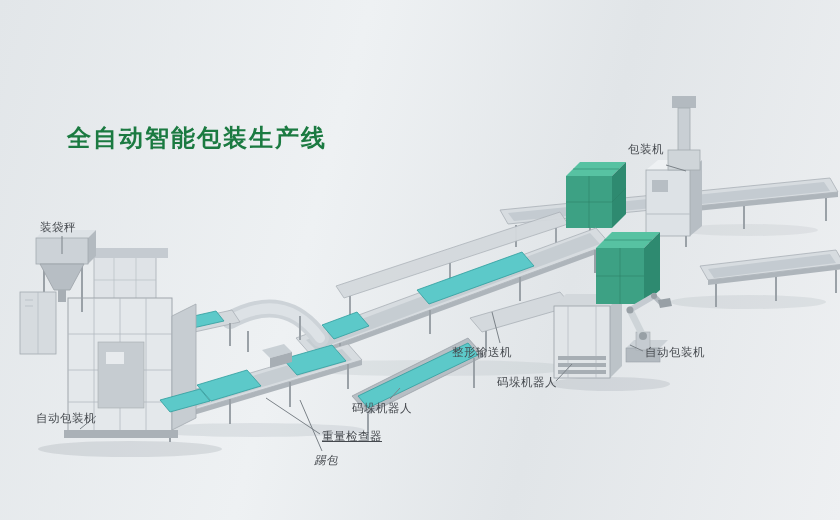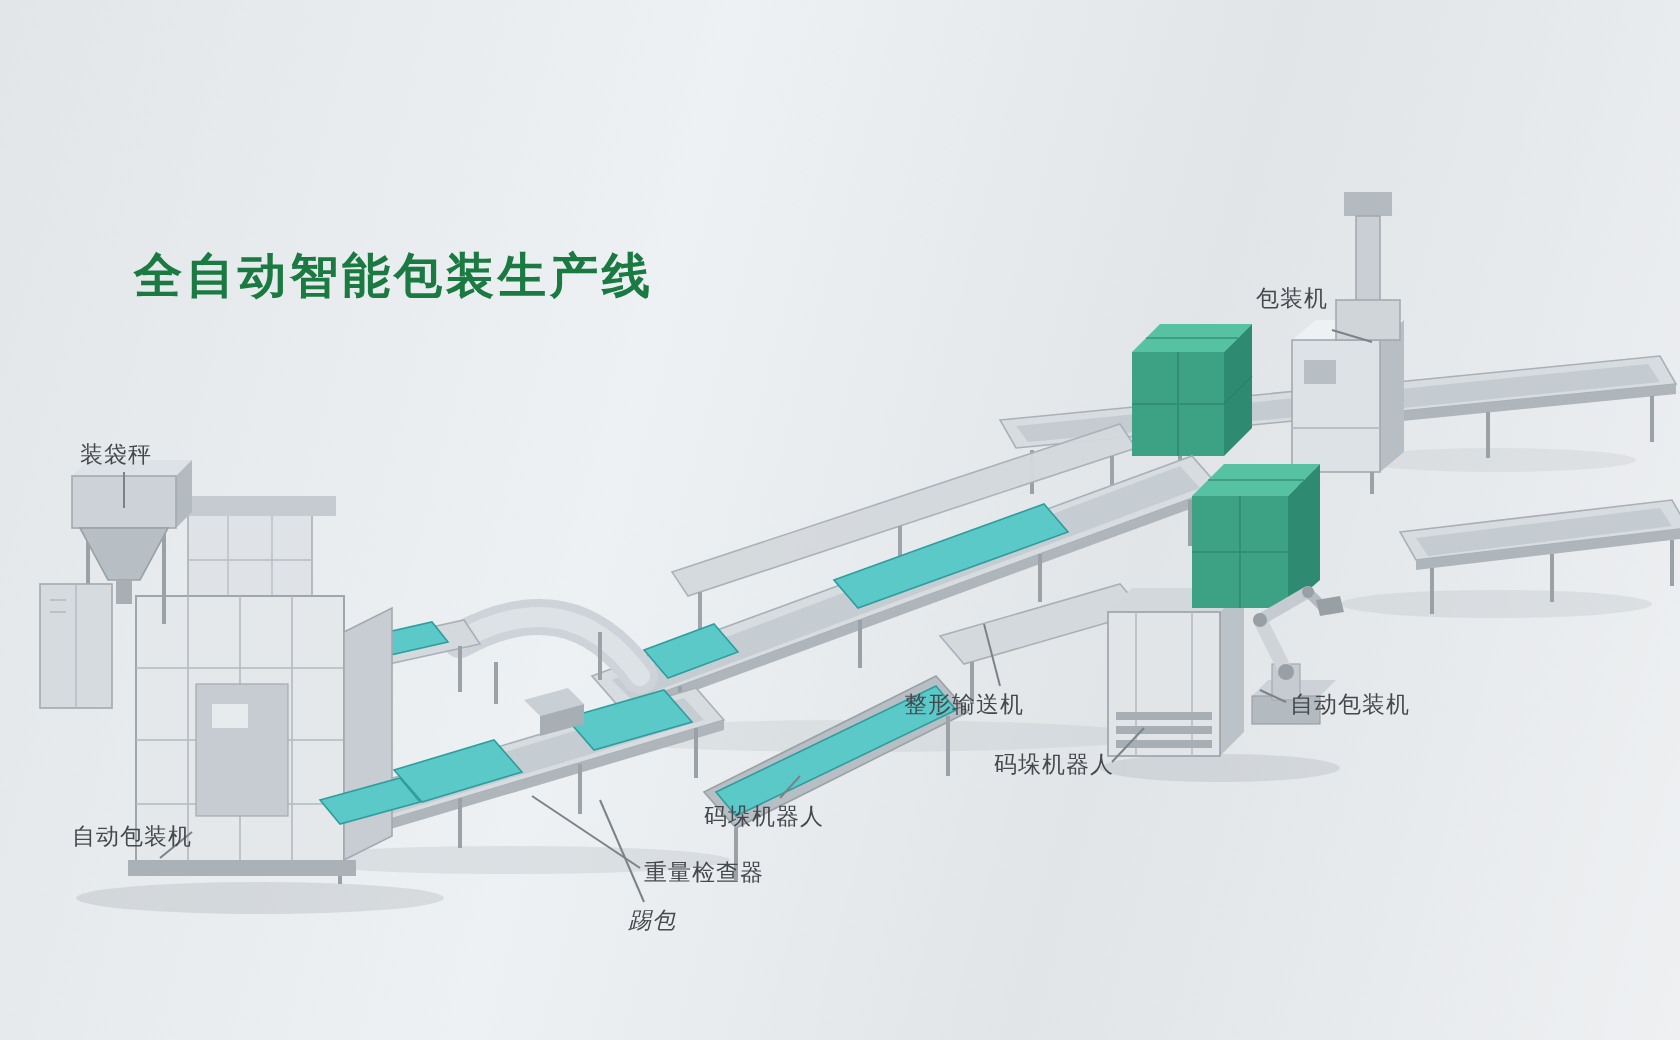--- a/index.html
+++ b/index.html
@@ -191,18 +191,18 @@
   </svg>
 
   <div class="hero">
     <h1 style="color: rgb(27, 122, 65);">全自动智能包装生产线</h1>
   </div>
 
   <div class="mlabel" style="left:40px;top:220px;">装袋秤</div>
   <div class="mlabel" style="left:628px;top:142px;font-family:Liberation Serif, serif;">包装机</div>
   <div class="mlabel" style="left:36px;top:411px;">自动包装机</div>
   <div class="mlabel" style="left:314px;top:453px;font-style:italic;">踢包</div>
-  <div class="mlabel" style="left:322px;top:429px;">重量检查器</div>
+  <div class="mlabel" style="left:322px;top:429px;text-decoration:underline;">重量检查器</div>
   <div class="mlabel" style="left:352px;top:401px;">码垛机器人</div>
   <div class="mlabel" style="left:452px;top:345px;">整形输送机</div>
   <div class="mlabel" style="left:497px;top:375px;">码垛机器人</div>
   <div class="mlabel" style="left:645px;top:345px;">自动包装机</div>
 </div>
 
 </body></html>

